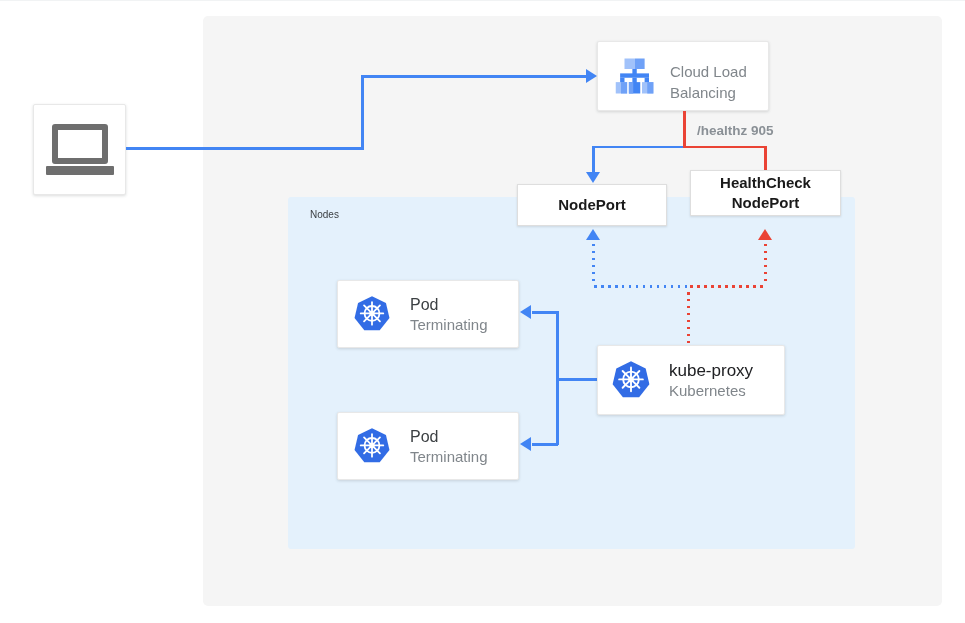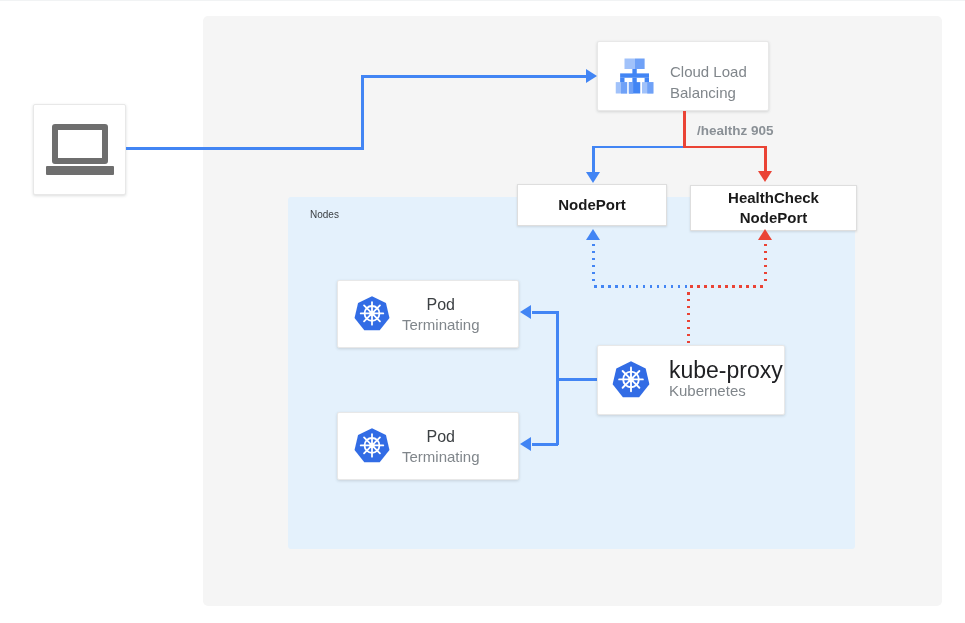--- a/index.html
+++ b/index.html
@@ -38,28 +38,28 @@
   .lb-box { left:597px; top:40px; width:172px; height:70px; padding-left:16px; gap:14px; }
   .lb-text { font-size:15px; line-height:21px; color:#80868B;margin-top:12px; }
   
   .port-box {
     position:absolute; background:#fff; border:1px solid #DEDEDE;
     box-shadow:0 1px 2px rgba(60,64,67,.15);
     display:flex; flex-direction:column; align-items:center; justify-content:center;
     font-size:15px; font-weight:bold; color:#1A1A1A; text-align:center; line-height:20px;
   }
   .nodeport-box { left:517px; top:183px; width:150px; height:42px; }
-  .hc-box { left:690px; top:184px; width:167px; height:46px; }
-  
-  .pod-box { width:182px; height:68px; padding-left:15px; gap:11px;text-align:center; }
+  .hc-box { left:690px; top:169px; width:151px; height:46px; }
+  
+  .pod-box { width:182px; height:68px; padding-left:15px; gap:19px; }
   .pod1 { left:337px; top:279px; }
   .pod2 { left:337px; top:411px; }
   .kp-box { left:597px; top:344px; width:188px; height:70px; padding-left:13px; gap:18px; }
   .card-title { font-size:16px; color:#3C4043; line-height:21px; }
-  .kp-box .card-title { font-size:23px; color:#202124; }
+  .kp-box .card-title { font-size:17px; color:#202124; }
   .card-sub { font-size:15px; color:#80868B; line-height:20px; }
   
   .ln { position:absolute; }
   .blue { background:#4285F4; }
   .red  { background:#EA4335; }
   .dot-h { height:2.5px; background:none; }
   .dot-v { width:2.5px; background:none; }
   .dot-h.blue-d { background-image:repeating-linear-gradient(to right,#4285F4 0 2.5px,transparent 2.5px 7px); background-color:transparent; }
   .dot-h.red-d  { background-image:repeating-linear-gradient(to right,#EA4335 0 2.5px,transparent 2.5px 7px); background-color:transparent; }
   .dot-v.blue-d { background-image:repeating-linear-gradient(to bottom,#4285F4 0 2.5px,transparent 2.5px 7px); background-color:transparent; }

